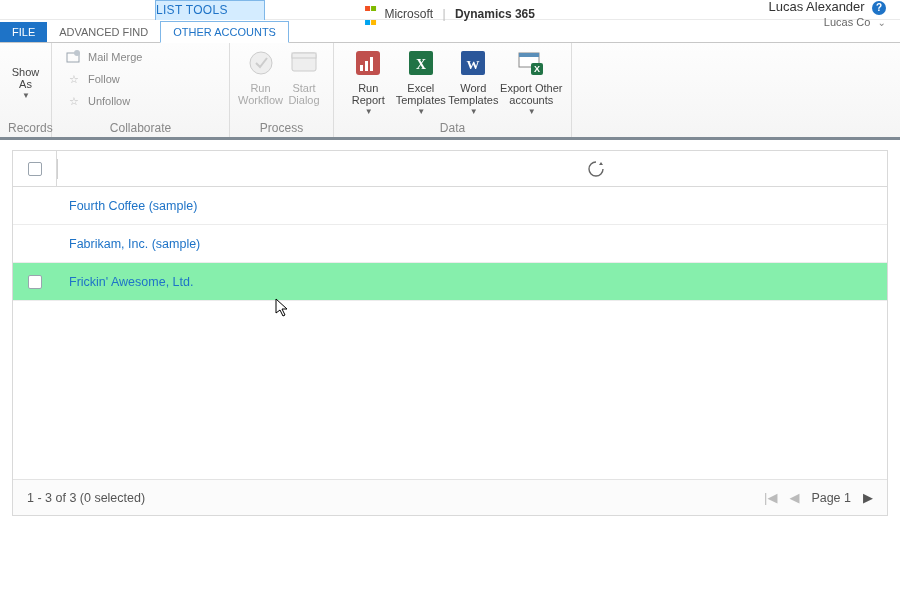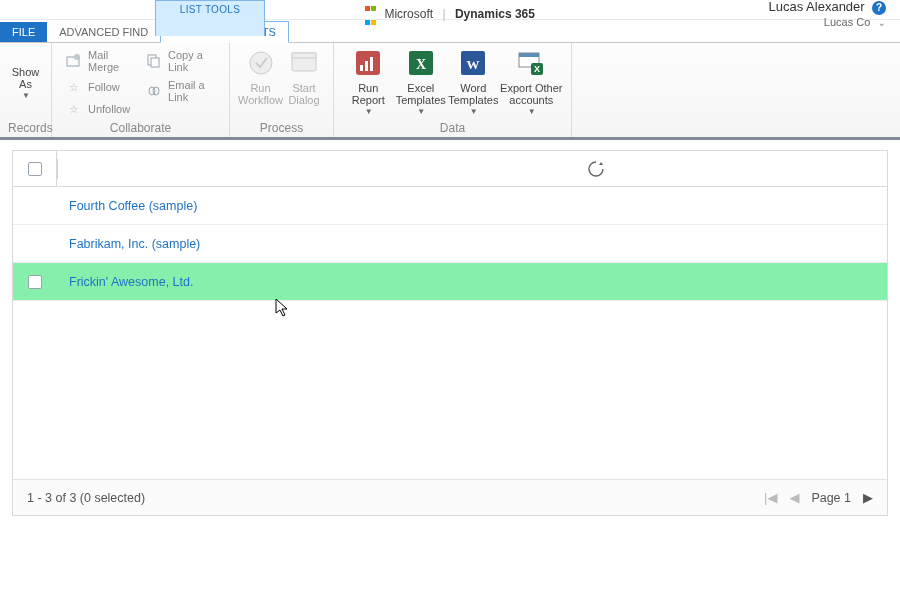--- a/index.html
+++ b/index.html
@@ -9,21 +9,21 @@
   .brand{position:absolute;left:50%;top:1px;transform:translateX(-50%);font-size:12px;color:#444;}
   .brand .ms-logo{display:inline-block;vertical-align:middle;margin-right:4px;}
   .brand .ms-logo span{display:inline-block;width:5px;height:5px;margin:0 1px 1px 0;}
   .brand .divider{margin:0 6px;color:#bbb;}
   .brand b{font-weight:600;color:#333;}
   .user-area{position:absolute;right:14px;top:0;text-align:right;line-height:14px;}
   .user-area .uname{font-size:13px;color:#333;}
   .user-area .help{display:inline-block;width:14px;height:14px;border-radius:50%;background:#1e73c7;color:#fff;font-size:10px;line-height:14px;text-align:center;margin-left:4px;vertical-align:middle;font-weight:bold;}
   .user-area .org{font-size:11px;color:#666;margin-top:8px;}
   .user-area .chev{font-size:10px;color:#888;margin-left:4px;}
-  .ctx-tab{position:absolute;left:155px;top:-20px;width:110px;height:36px;background:#d4ecff;border:1px solid #7fb7e8;border-bottom:none;color:#1e73c7;font-size:10px;text-align:center;line-height:18px;letter-spacing:0.3px;}
+  .ctx-tab{position:absolute;left:155px;top:-20px;width:110px;height:20px;background:#d4ecff;border:1px solid #7fb7e8;border-bottom:none;color:#1e73c7;font-size:12px;line-height:18px;letter-spacing:0.3px;}
   
   .tabs{display:flex;align-items:flex-end;height:22px;}
   .tab{padding:4px 12px;font-size:11px;color:#666;cursor:pointer;}
   .tab.file{background:#1e73c7;color:#fff;}
   .tab.active{color:#1e73c7;border:1px solid #7fb7e8;border-bottom:1px solid #fff;background:#fff;margin-bottom:-1px;}
   .tabs-border{border-bottom:1px solid #c7c7c7;}
   
   .ribbon{display:flex;background:linear-gradient(#fdfdfd,#f5f5f5);border-bottom:3px solid #7f8a94;}
   .rgroup{border-right:1px solid #ddd;padding:4px 8px 2px 8px;display:flex;flex-direction:column;justify-content:space-between;}
   .rgroup .body{display:flex;align-items:flex-start;min-height:72px;}
@@ -118,40 +118,20 @@
         </div>
         <div class="srow">
           <span class="sicon">☆</span>
           <span>Follow</span>
         </div>
         <div class="srow">
           <span class="sicon">☆</span>
           <span>Unfollow</span>
         </div>
       </div>
-      <div class="stack" style="margin-left:8px;">
-        <div class="srow">
-          <span class="sicon">
-            <svg width="16" height="16">
-                <rect x="2" y="2" width="8" height="10" fill="none" stroke="#9aa4ae"></rect>
-                <rect x="5" y="5" width="8" height="9" fill="#fff" stroke="#9aa4ae"></rect>
-              </svg>
-          </span>
-          <span>Copy a Link</span>
-        </div>
-        <div class="srow">
-          <span class="sicon">
-            <svg width="16" height="16">
-                <ellipse cx="6" cy="8" rx="3" ry="4" fill="none" stroke="#9aa4ae"></ellipse>
-                <ellipse cx="10" cy="8" rx="3" ry="4" fill="none" stroke="#9aa4ae"></ellipse>
-              </svg>
-          </span>
-          <span>Email a Link</span>
-        </div>
-      </div>
     </div>
     <div class="lbl">Collaborate</div>
   </div>
 
   <div class="rgroup" style="width:104px;">
     <div class="body">
       <div class="vbtn grey">
         <span class="icon">
           <svg width="32" height="32">
               <circle cx="16" cy="16" r="11" fill="#f3f3f3" stroke="#d7a0a0"></circle>

